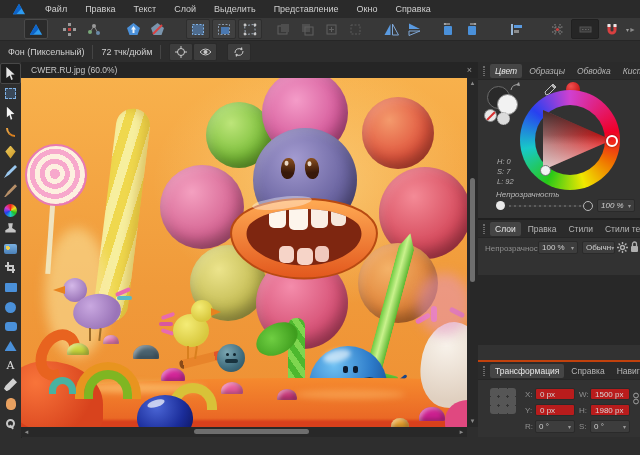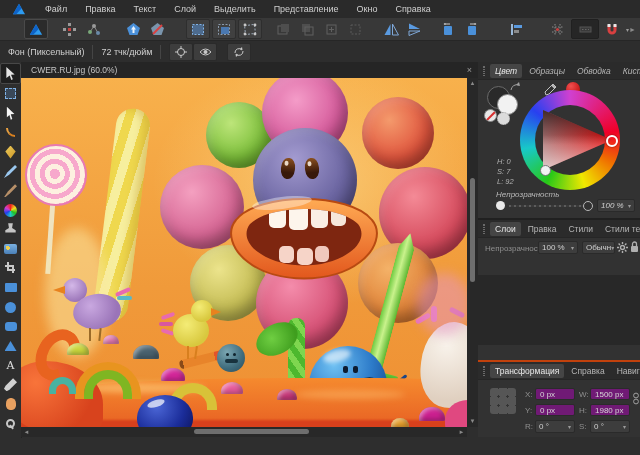--- a/index.html
+++ b/index.html
@@ -80,21 +80,21 @@
   #rightpanel{position:absolute;left:478px;top:62px;width:162px;height:375px;background:#323232;}
   .pgroup{position:absolute;left:0;width:162px;background:#323232;}
   .ptabs{position:absolute;left:0;top:0;width:162px;height:17px;background:#2b2b2b;border-bottom:1px solid #262626;
          display:flex;align-items:center;font-size:8.5px;}
   .ptab{padding:2px 5px;margin:0 1px;color:#b5b5b5;border-radius:2px;white-space:nowrap;}
   .ptab.active{background:#454545;color:#e8e8e8;}
   .drag-handle{width:5px;height:10px;margin:0 4px 0 5px;border-left:1px dotted #6a6a6a;border-right:1px dotted #6a6a6a;}
   .combo{background:#3d3d3d;border:1px solid #2a2a2a;border-radius:2px;color:#d0d0d0;font-size:8px;
          display:flex;align-items:center;padding:0 3px;height:13px;box-sizing:border-box;}
   .combo .dd-arrow{margin-left:auto;}
-  .field{background:#701a75;border:1px solid #2b2b2b;border-radius:2px;color:#d5d5d5;font-size:8px;
+  .field{background:#b91c1c;border:1px solid #2b2b2b;border-radius:2px;color:#d5d5d5;font-size:8px;
          display:flex;align-items:center;padding:0 4px;height:12px;box-sizing:border-box;}
   .flabel{font-size:8px;color:#8f8f8f;}
   .hsl{font-size:7.5px;color:#b0b0b0;line-height:10px;}
   
   #statusbar{position:absolute;left:0;top:437px;width:640px;height:18px;background:#2d2d2d;
              border-top:1px solid #1f1f1f;display:flex;align-items:center;}
   #status-msg{font-size:9px;color:#b8b8b8;padding-left:8px;}
 </style>
 </head>
 <body>

